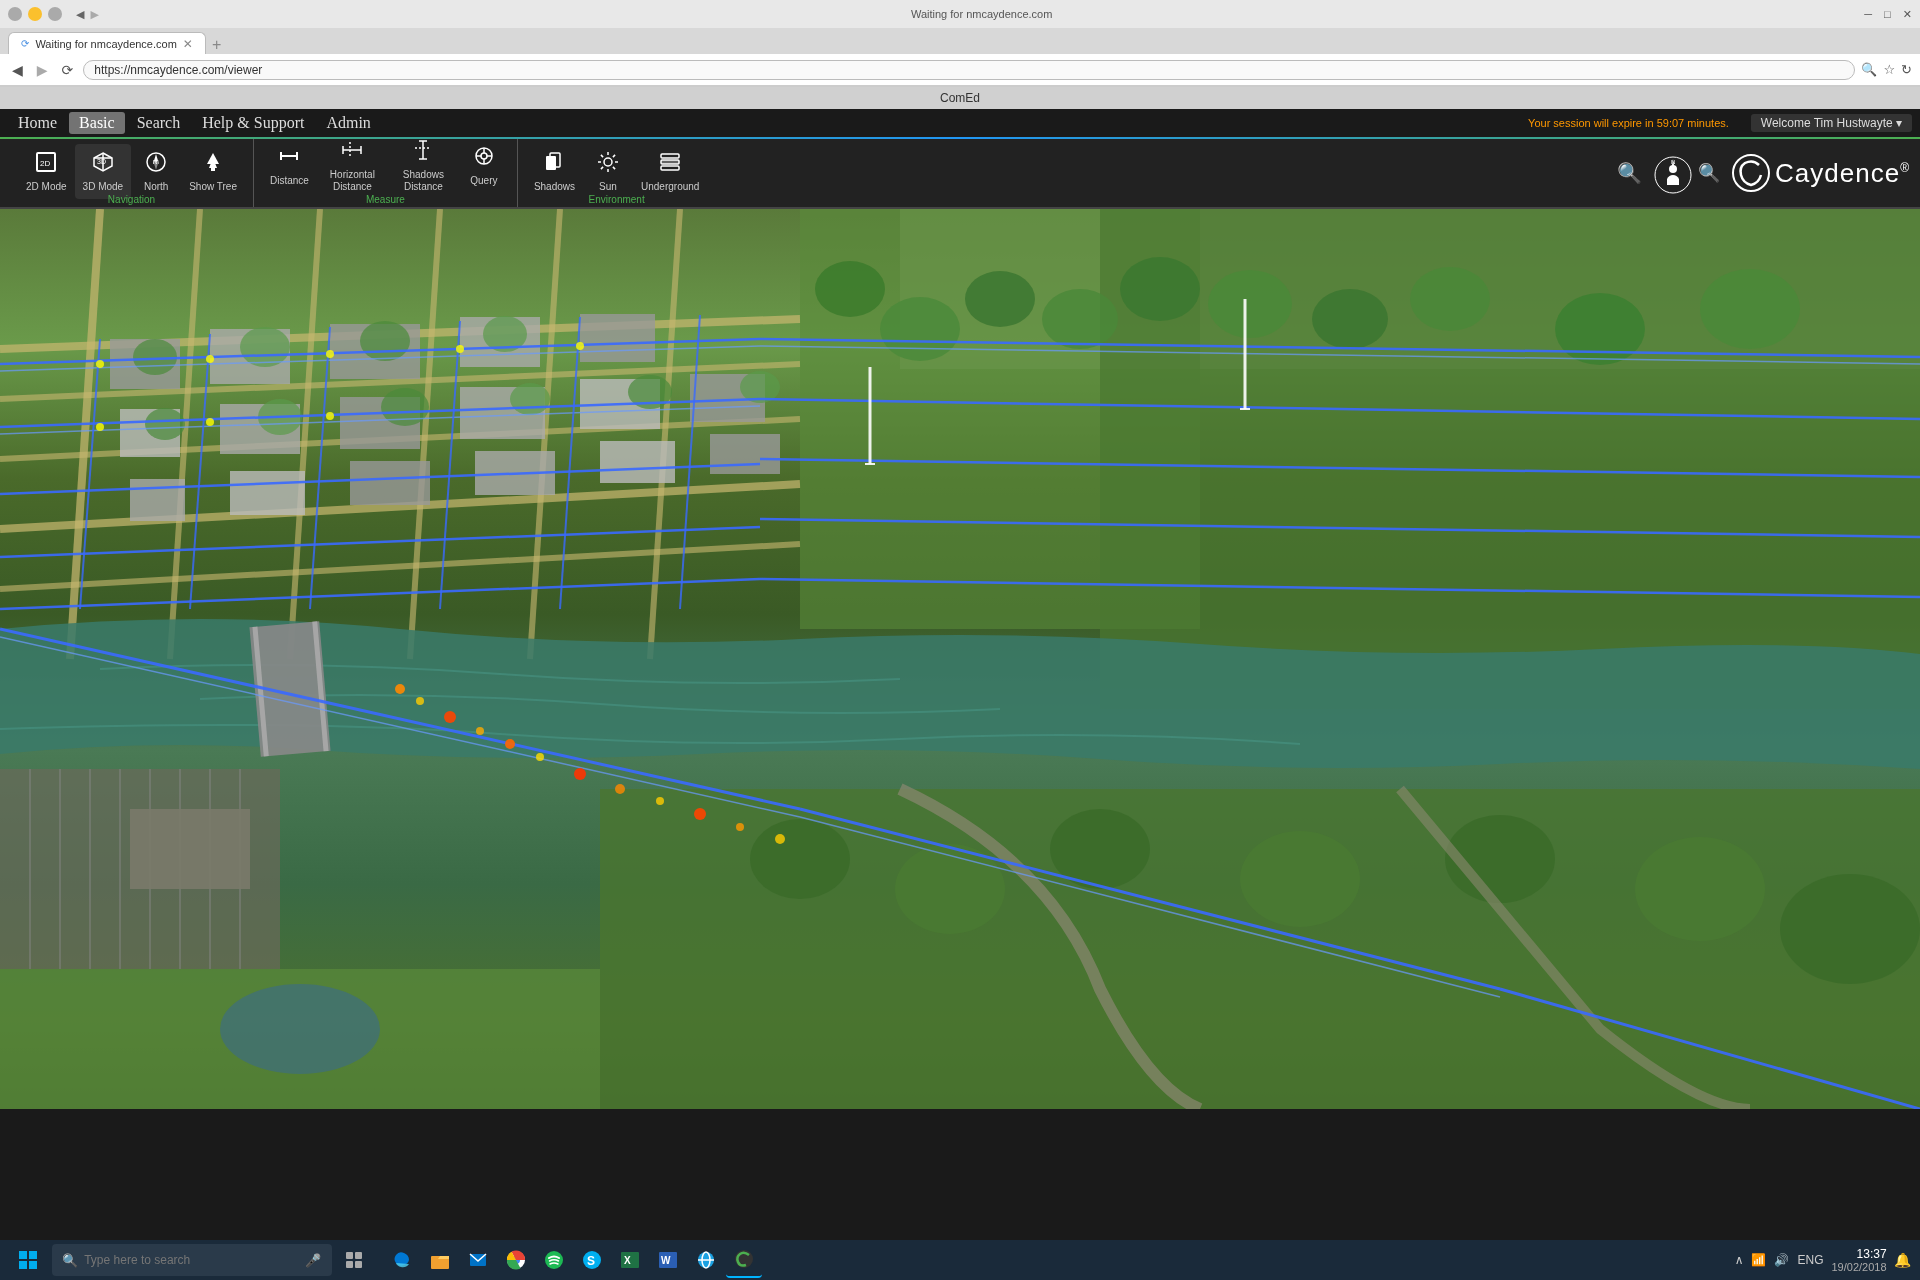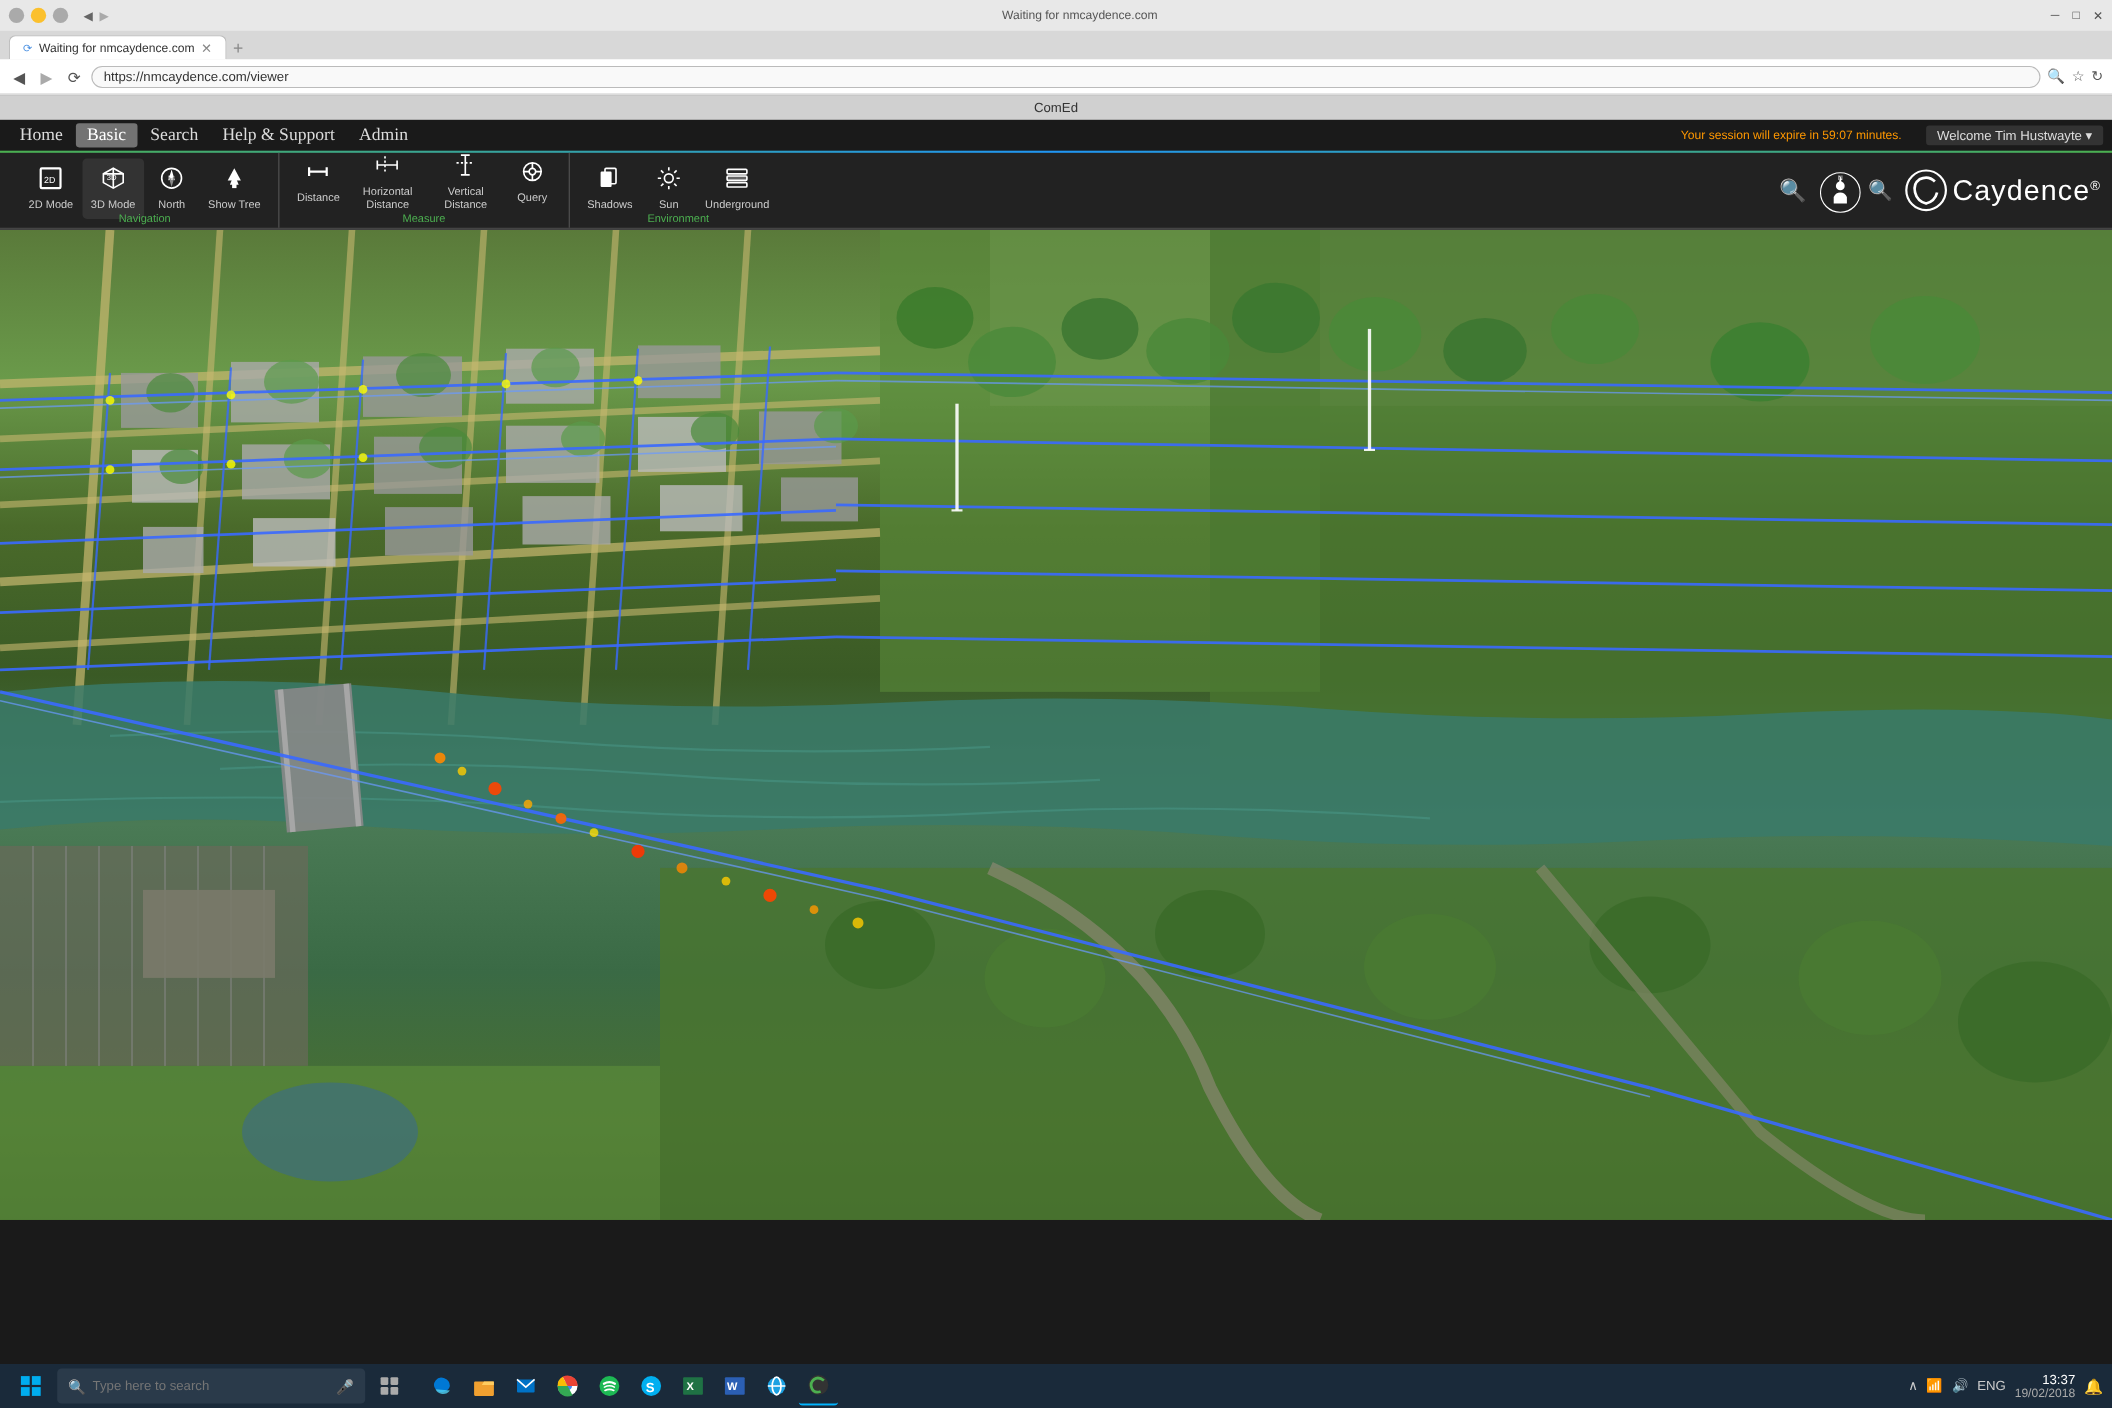--- a/index.html
+++ b/index.html
@@ -266,21 +266,21 @@
 
     <div class="tool-btn">
       <div class="icon-area">
         <svg class="tool-icon-svg" viewBox="0 0 24 24" fill="none" stroke="white" stroke-width="1.5">
           <line x1="12" y1="3" x2="12" y2="21"></line>
           <line x1="8" y1="3" x2="16" y2="3"></line>
           <line x1="8" y1="21" x2="16" y2="21"></line>
           <line x1="4" y1="10" x2="20" y2="10" stroke="white" stroke-dasharray="2,2"></line>
         </svg>
       </div>
-      <span class="btn-label" style="max-width:55px;">Vertical Distance</span>
+      <span class="btn-label" style="max-width:55px;">Shadows Distance</span>
     </div>
 
     <div class="tool-btn">
       <div class="icon-area">
         <svg class="tool-icon-svg" viewBox="0 0 24 24" fill="none" stroke="white" stroke-width="1.5">
           <circle cx="12" cy="12" r="8"></circle>
           <circle cx="12" cy="12" r="3"></circle>
           <line x1="4" y1="12" x2="9" y2="12"></line>
           <line x1="15" y1="12" x2="20" y2="12"></line>
           <line x1="12" y1="4" x2="12" y2="9"></line>

